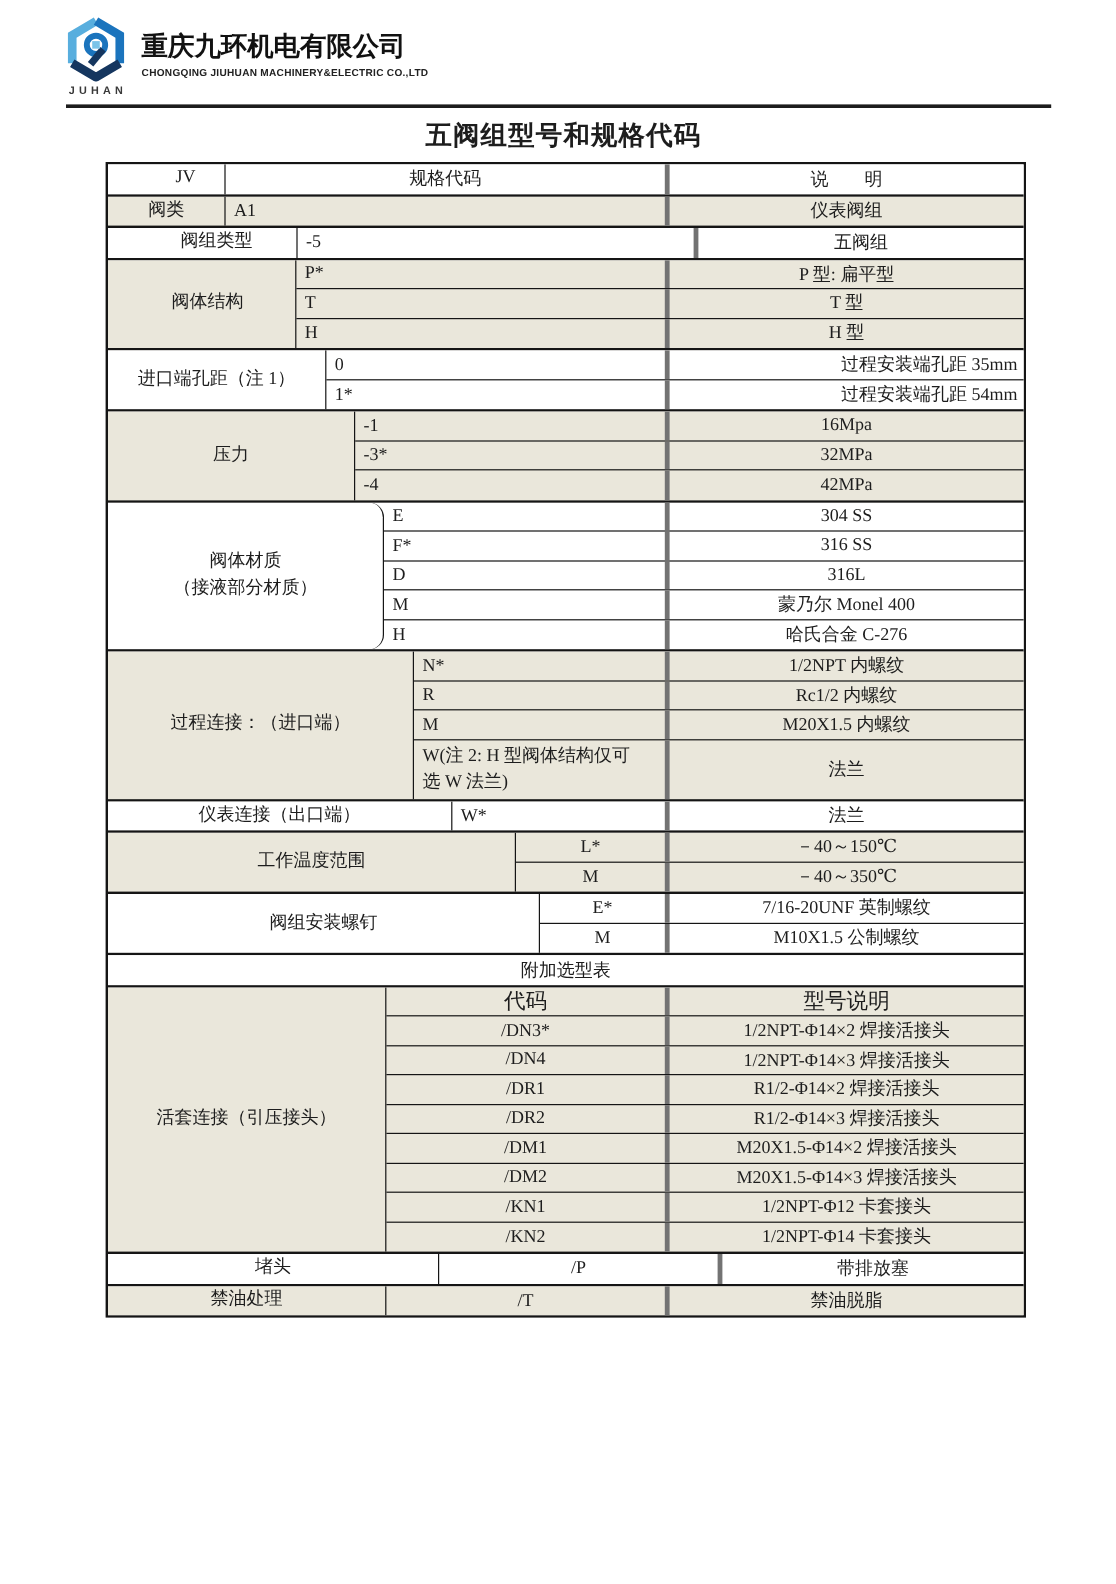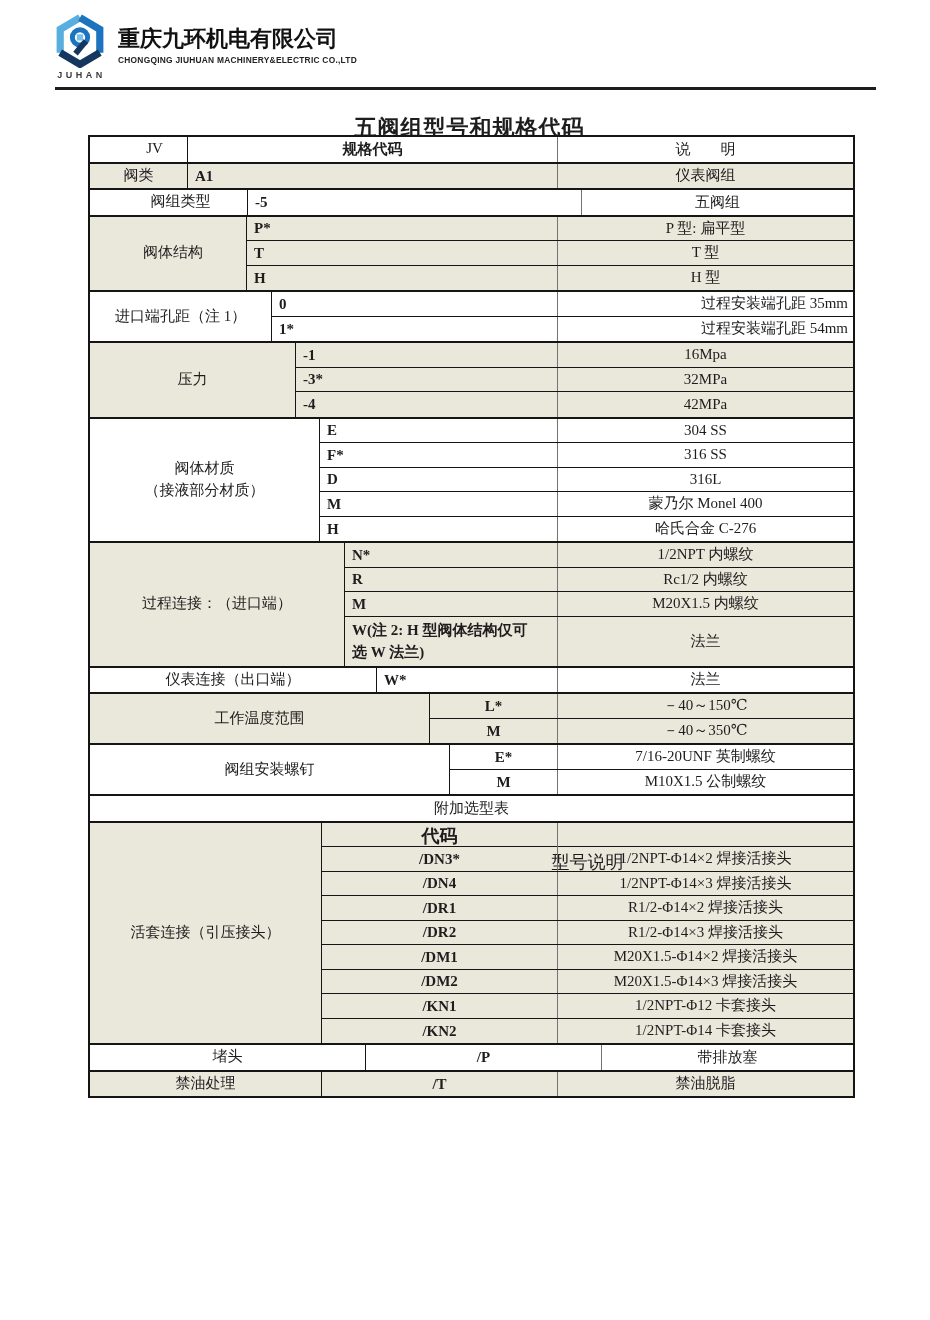--- a/index.html
+++ b/index.html
@@ -8,37 +8,37 @@
   
   .logo{position:absolute;left:52px;top:14px;width:56px;text-align:center;}
   .logo svg{display:block;margin:0 auto;}
   .logo-text{margin-top:2px;font-family:"Liberation Sans","DejaVu Sans",sans-serif;
              font-size:9px;font-weight:600;letter-spacing:3.5px;color:#3a3a3a;text-indent:3px;}
   .company-cn{position:absolute;left:118px;top:24px;font-size:22px;font-weight:bold;color:#111;
               font-family:"Liberation Sans","DejaVu Sans",sans-serif;}
   .company-en{position:absolute;left:118px;top:55px;font-size:8.4px;font-weight:bold;color:#222;
               letter-spacing:.25px;font-family:"Liberation Sans","DejaVu Sans",sans-serif;}
   .rule{position:absolute;left:55px;top:87px;width:821px;height:2.5px;background:#1c1c1c;}
-  .title{position:absolute;left:88px;top:113px;width:763px;text-align:center;
+  .title{position:absolute;left:88px;top:98px;width:763px;text-align:center;
          font-size:22px;font-weight:bold;letter-spacing:1px;}
   
   .tbl{position:absolute;left:88px;top:135px;width:763px;border:2px solid #151515;
        box-sizing:content-box;font-size:15px;--u:24.5px;}
   .group{display:flex;align-items:stretch;border-bottom:2px solid #151515;background:#fff;}
   .group:last-child{border-bottom:none;}
   .group.shade{background:#eae7db;}
   .lab{box-sizing:border-box;border-right:1px solid #151515;display:flex;align-items:center;
        justify-content:center;text-align:center;white-space:pre-line;line-height:1.45;flex:none;}
   .rows{flex:1;display:flex;flex-direction:column;min-width:0;}
   .row{display:flex;height:var(--u);box-sizing:border-box;border-bottom:1px solid #151515;}
   .row:last-child{border-bottom:none;}
   .row.tall{height:49px;}
-  .row.hdr2{font-size:18px;flex-direction:column;}
-  .code{box-sizing:border-box;border-right:1px solid #737373;display:flex;align-items:center;
-        padding-left:7px;white-space:pre-line;line-height:1.5;flex:none;font-weight:bold;}
+  .row.hdr2{font-size:18px;}
+  .code{box-sizing:border-box;border-right:4px solid #737373;display:flex;align-items:center;
+        padding-left:7px;white-space:pre-line;line-height:1.5;flex:none;}
   .code.ctr{justify-content:center;padding-left:0;}
   .desc{flex:1;display:flex;align-items:center;justify-content:center;min-width:0;}
   .desc.rt{justify-content:flex-end;padding-right:5px;}
   .span-row{height:var(--u);width:100%;display:flex;align-items:center;justify-content:center;}
 </style>
 </head>
 <body>
 
 <div class="page">
 
@@ -129,21 +129,21 @@
             <div class="code" style="width: 262px;">-3*</div>
             <div class="desc">32MPa</div>
           </div>
           <div class="row">
             <div class="code" style="width: 262px;">-4</div>
             <div class="desc">42MPa</div>
           </div>
         </div>
       </div>
       <div class="group">
-        <div class="lab" style="width: 230px;">阀体材质
+        <div class="lab" style="width: 230px; border-radius: 12px;">阀体材质
 （接液部分材质）</div>
         <div class="rows">
           <div class="row">
             <div class="code" style="width: 238px;">E</div>
             <div class="desc">304 SS</div>
           </div>
           <div class="row">
             <div class="code" style="width: 238px;">F*</div>
             <div class="desc">316 SS</div>
           </div>

